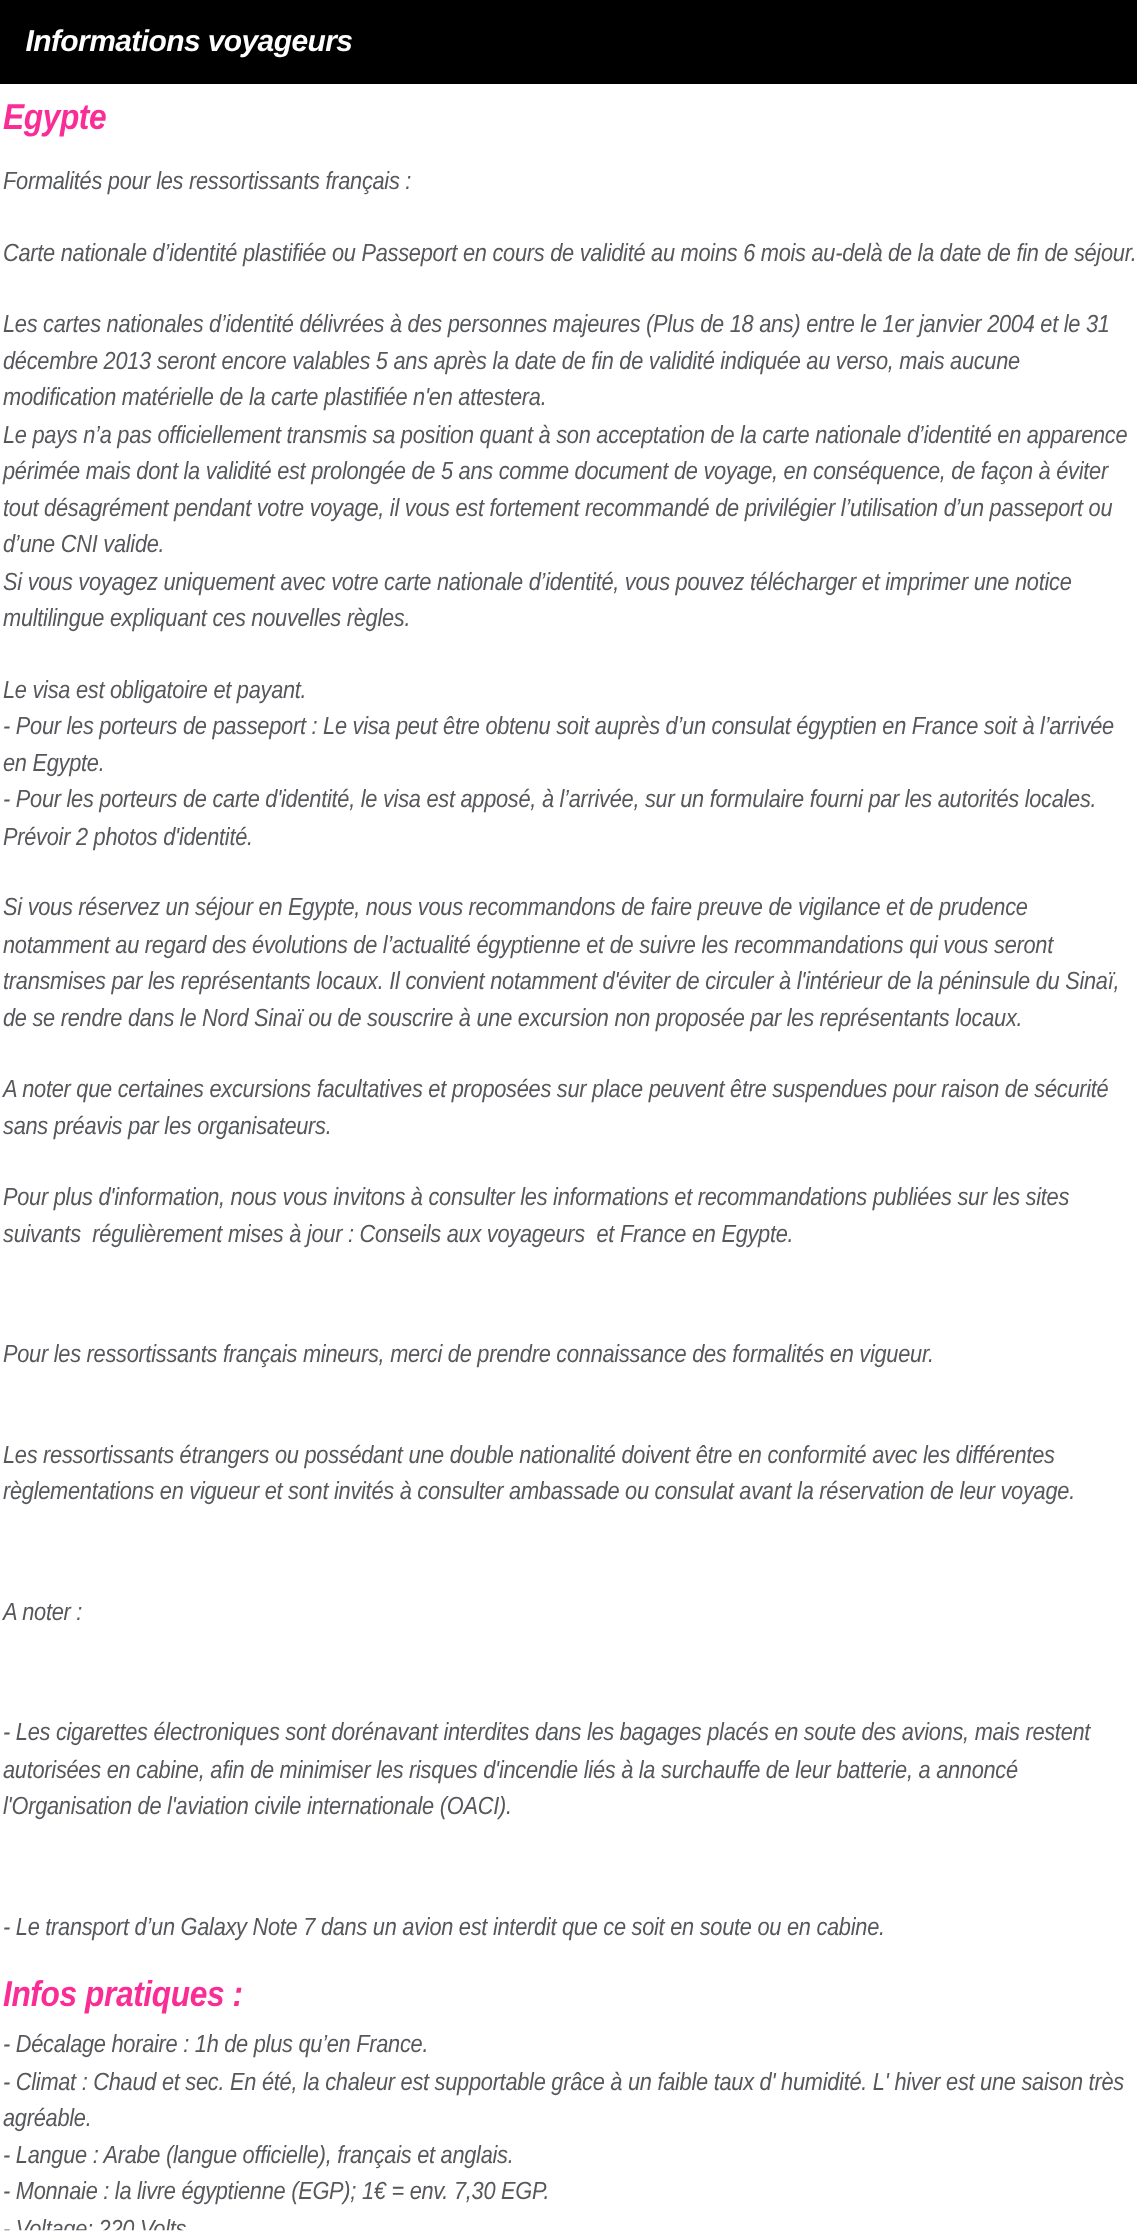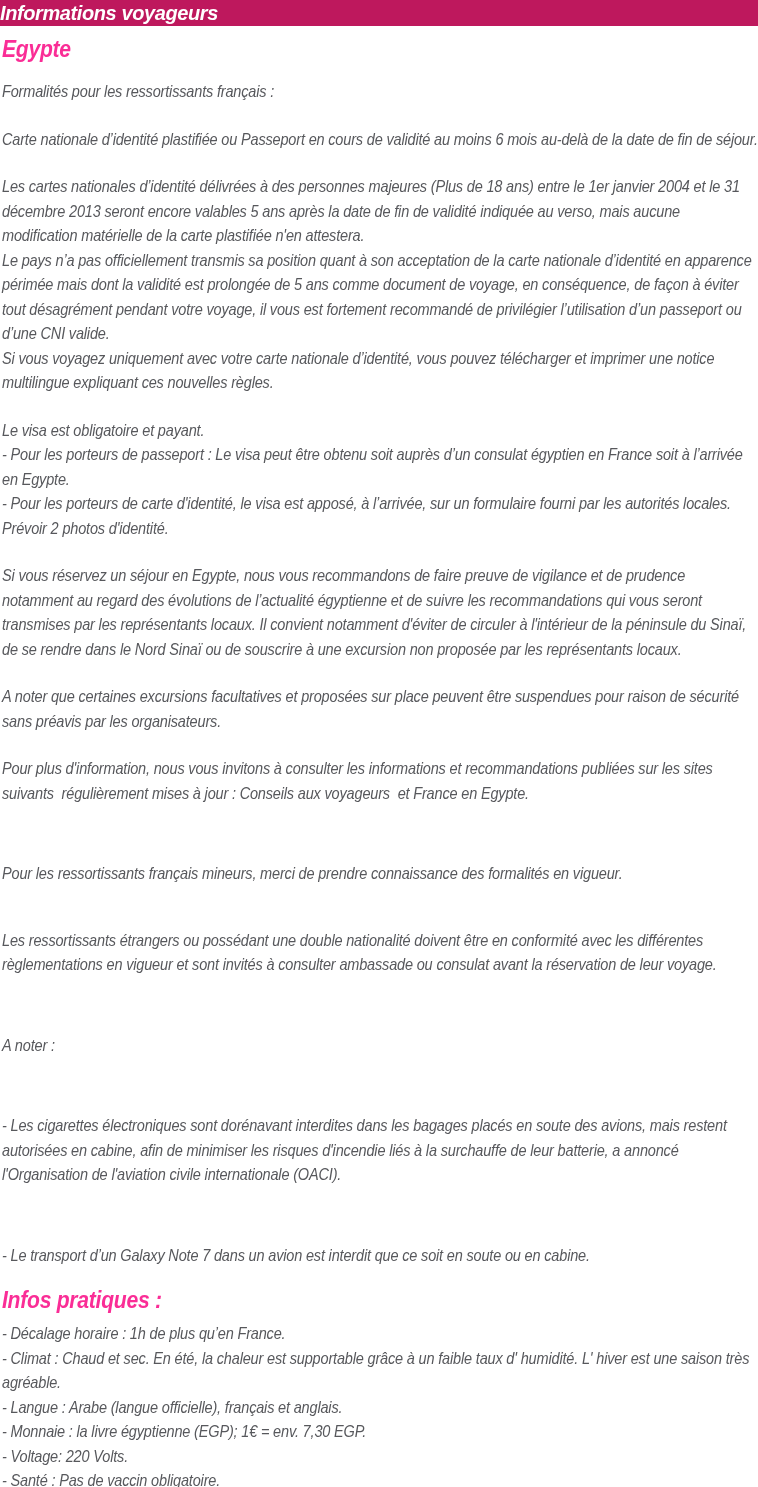--- a/index.html
+++ b/index.html
@@ -7,24 +7,25 @@
     width: 758px;
     font-family: "Liberation Sans", sans-serif;
   }
   .page {
     width: 758px;
     height: 1487px;
     overflow: hidden;
     background: #ffffff;
   }
   .banner {
-    background: #be185d;
-    height: 26px;
+    background: #000000;
+    height: 56px;
     display: flex;
     align-items: center;
+    padding-left: 17px;
     box-sizing: border-box;
   }
   .banner-title {
     color: #ffffff;
     font-size: 20px;
     font-weight: bold;
     font-style: italic;
     letter-spacing: -0.4px;
     margin: 0;
   }

